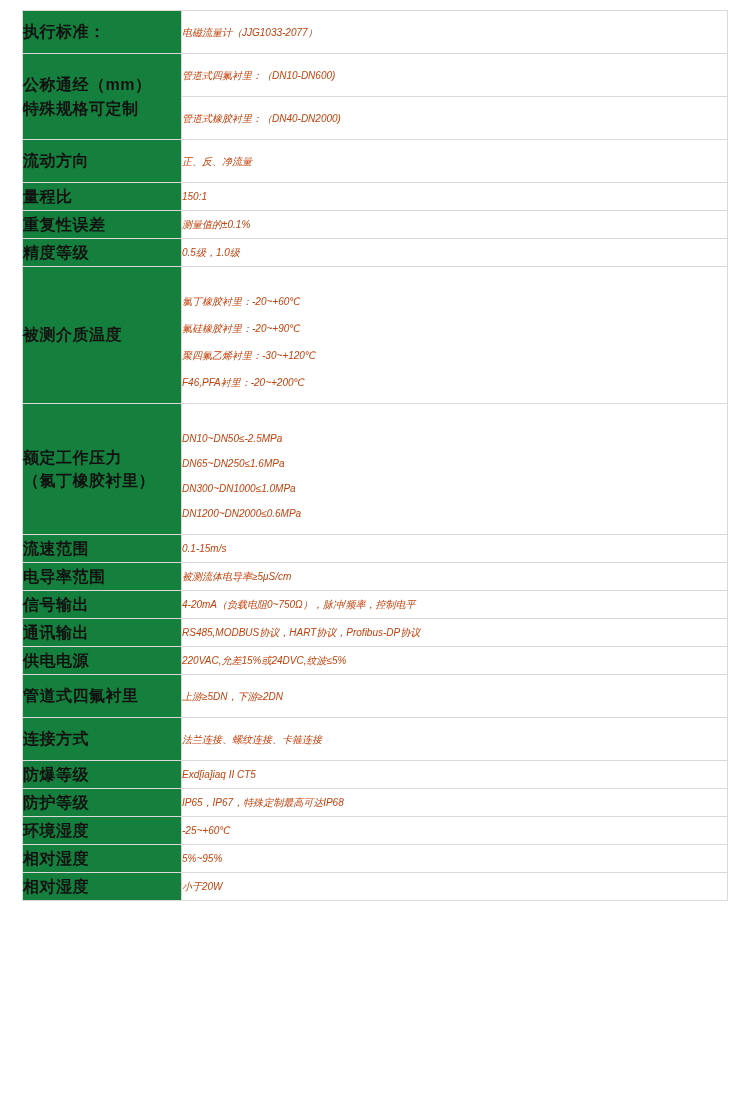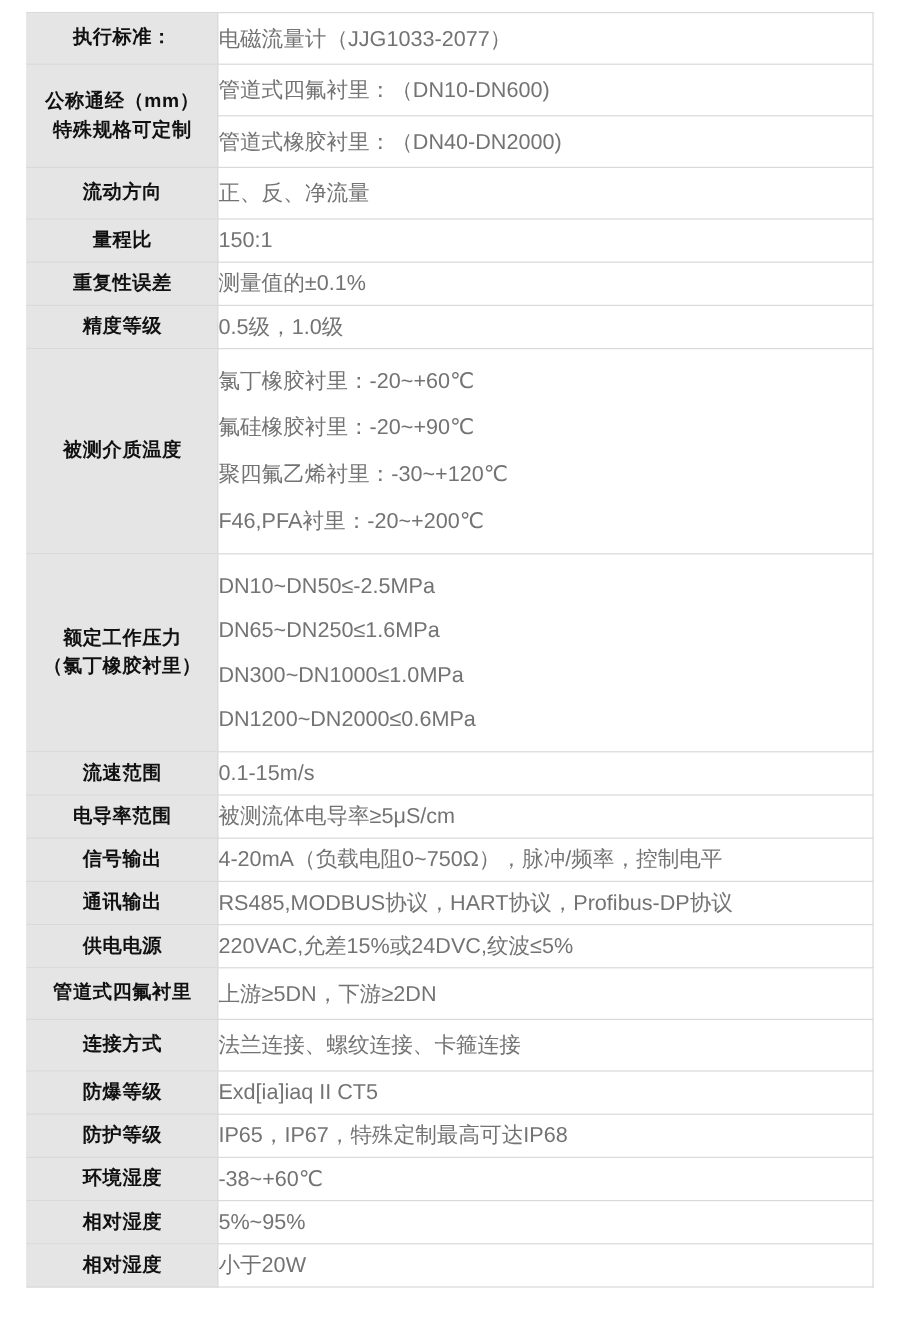--- a/index.html
+++ b/index.html
@@ -20,42 +20,43 @@
     border-collapse: collapse;
     table-layout: fixed;
   }
   .spec-table td {
     border: 1px solid #d9d9d9;
     padding: 0;
     vertical-align: middle;
   }
   .label-cell {
     width: 158px;
-    background: #e5e5e5;
-    text-align: center;
+    background: #15803d;
+    text-align: left;
     font-weight: bold;
     font-size: 16px;
     color: #111111;
     line-height: 1.45;
     padding: 10px 4px;
     letter-spacing: 0.5px;
   }
   .label-cell .sub {
     display: block;
   }
   .value-cell {
     background: #ffffff;
-    font-size: 18px;
-    color: #737373;
+    font-size: 10px;
+    color: #c2410c;
     padding: 11px 14px;
     line-height: 1.5;
     text-align: left;
+    font-style: italic;
   }
   .value-cell.tall {
-    padding-top: 9px;
+    padding-top: 23px;
     padding-bottom: 9px;
   }
   .value-cell .line {
     display: block;
     padding: 4px 0;
   }
   .value-cell .line + .line {
     padding-top: 8px;
   }
   .value-cell.compact .line + .line {
@@ -233,21 +234,21 @@
       <td class="value-cell">
         <span class="line">IP65，IP67，特殊定制最高可达IP68</span>
       </td>
     </tr>
 
     <tr class="row-h-std">
       <td class="label-cell">
         <span class="sub">环境湿度</span>
       </td>
       <td class="value-cell">
-        <span class="line">-38~+60℃</span>
+        <span class="line">-25~+60℃</span>
       </td>
     </tr>
 
     <tr class="row-h-std">
       <td class="label-cell">
         <span class="sub">相对湿度</span>
       </td>
       <td class="value-cell">
         <span class="line">5%~95%</span>
       </td>

